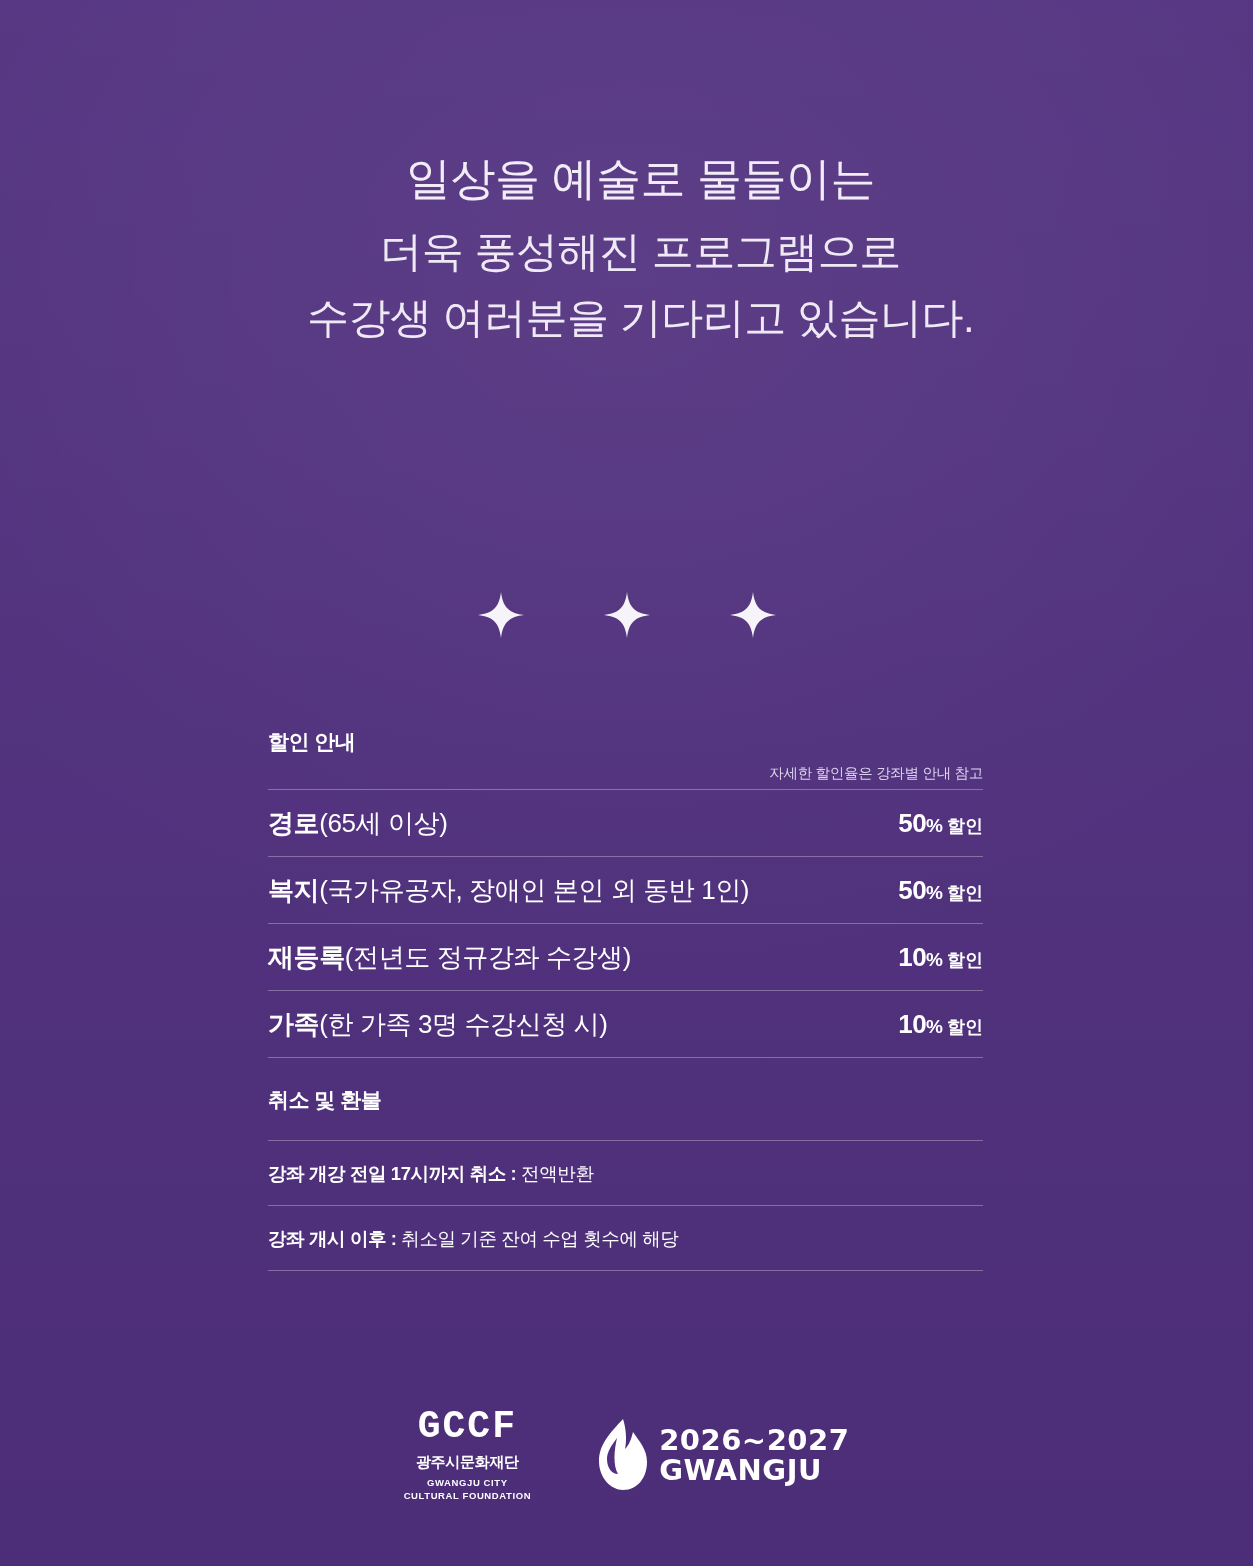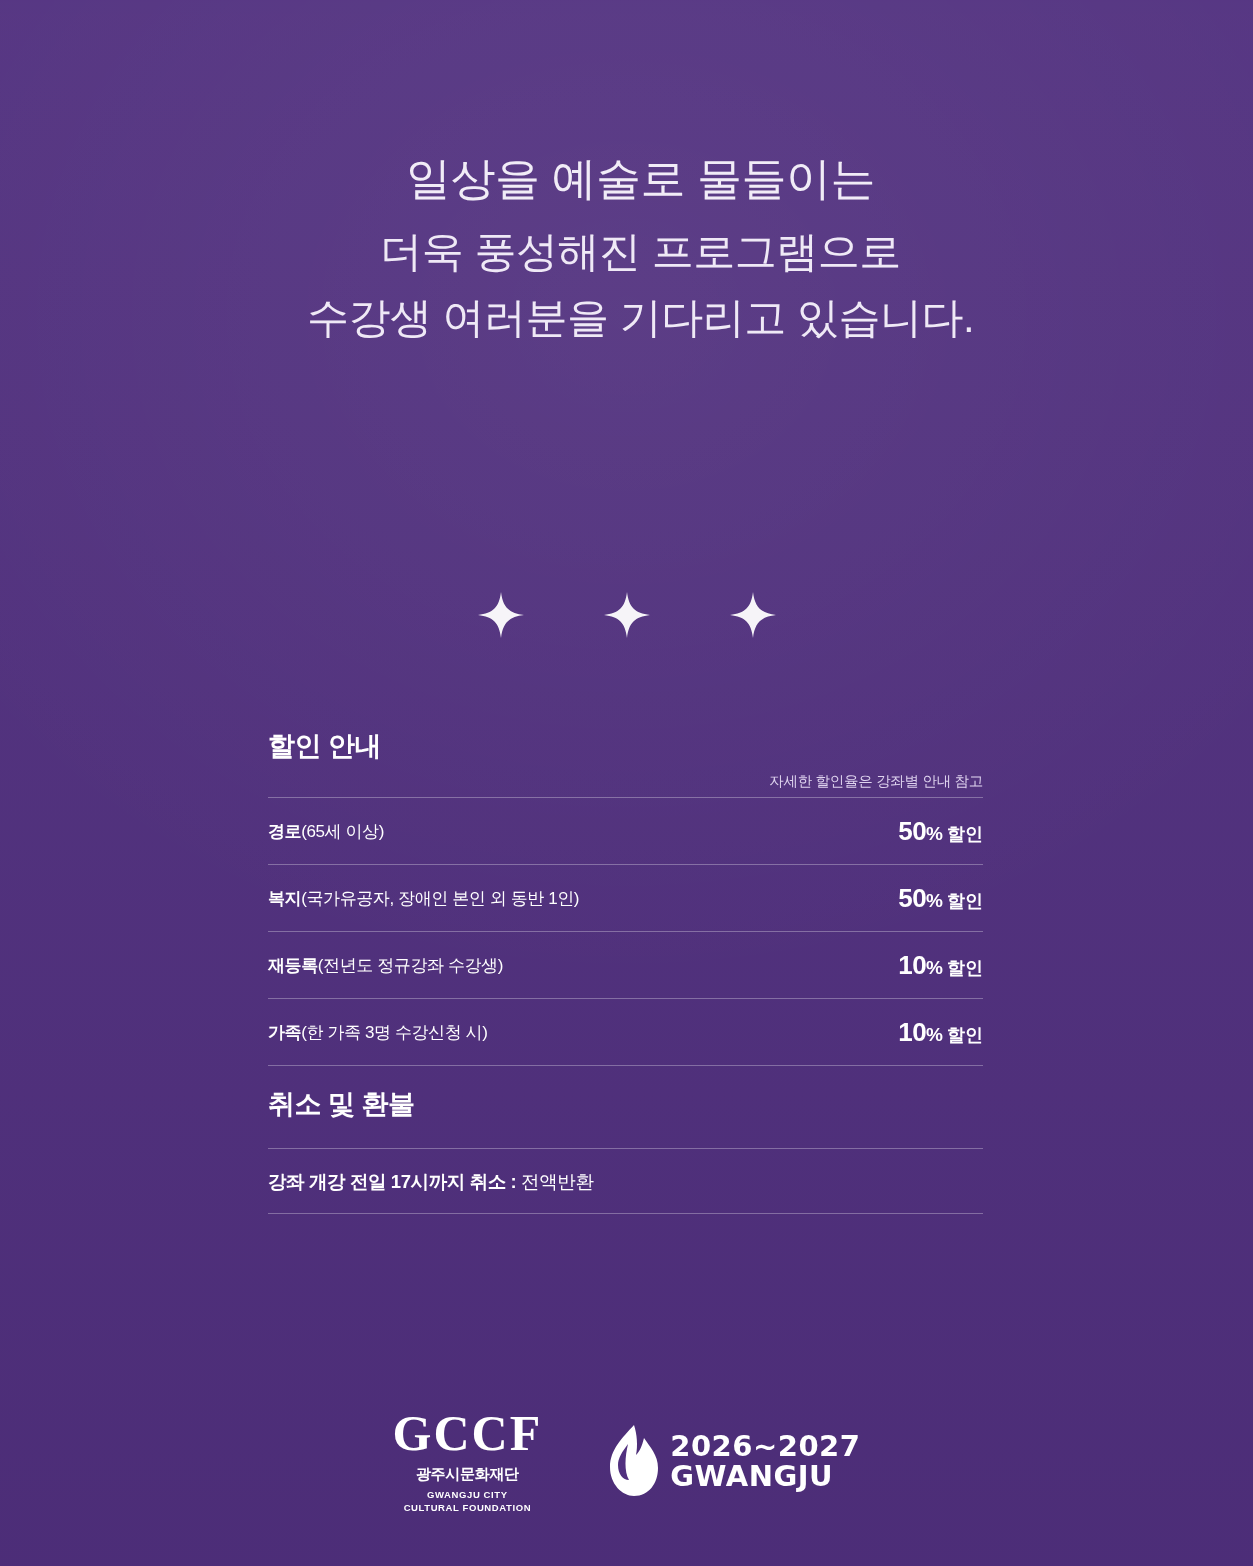--- a/index.html
+++ b/index.html
@@ -84,21 +84,21 @@
     opacity: 0.95;
   }
   .sparkle svg { display: block; }
 
   .section {
     position: absolute;
     left: 268px;
     width: 715px;
   }
   .section-title {
-    font-size: 27px;
+    font-size: 21px;
     font-weight: 700;
     color: #ffffff;
     letter-spacing: -0.5px;
   }
   .section-note {
     text-align: right;
     font-size: 14.5px;
     color: #ded3ee;
     margin-top: 8px;
     letter-spacing: -0.3px;
@@ -111,21 +111,21 @@
     display: flex;
     align-items: center;
     justify-content: space-between;
     border-top: 1px solid rgba(255,255,255,0.30);
     height: 66px;
   }
   .rows .row:last-child {
     border-bottom: 1px solid rgba(255,255,255,0.30);
   }
   .row-label {
-    font-size: 17px;
+    font-size: 26px;
     letter-spacing: -0.4px;
     color: #ffffff;
   }
   .row-label b {
     font-weight: 700;
   }
   .row-value {
     font-size: 19px;
     white-space: nowrap;
   }
@@ -165,24 +165,24 @@
     display: flex;
     justify-content: center;
     align-items: center;
     gap: 62px;
   }
   .gccf {
     text-align: center;
     color: #ffffff;
   }
   .gccf-mark {
-    font-size: 50px;
+    font-size: 38px;
     font-weight: 700;
     letter-spacing: 2px;
-    font-family: Liberation Serif, serif;
+    font-family: Liberation Mono, monospace;
     line-height: 1;
   }
   .gccf-ko {
     font-size: 15px;
     font-weight: 700;
     margin-top: 7px;
     letter-spacing: -0.3px;
   }
   .gccf-en {
     font-size: 9.5px;
@@ -277,20 +277,23 @@
   </div>
 
   <div class="section" id="refund-section">
     <div class="section-title">취소 및 환불</div>
     <div class="rows refund-rows" style="margin-top:26px;">
 
       <div class="row">
         <div class="row-label"><b>강좌 개강 전일 17시까지 취소 :</b><span> 전액반환</span></div>
       </div>
 
+      <div class="row">
+        <div class="row-label"><b>강좌 개시 이후 :</b><span> 취소일 기준 잔여 수업 횟수에 해당</span></div>
+      </div>
 
     </div>
   </div>
 
   <div class="footer">
 
     <div class="gccf">
       <div class="gccf-mark">GCCF</div>
       <div class="gccf-ko">광주시문화재단</div>
       <div class="gccf-en">

